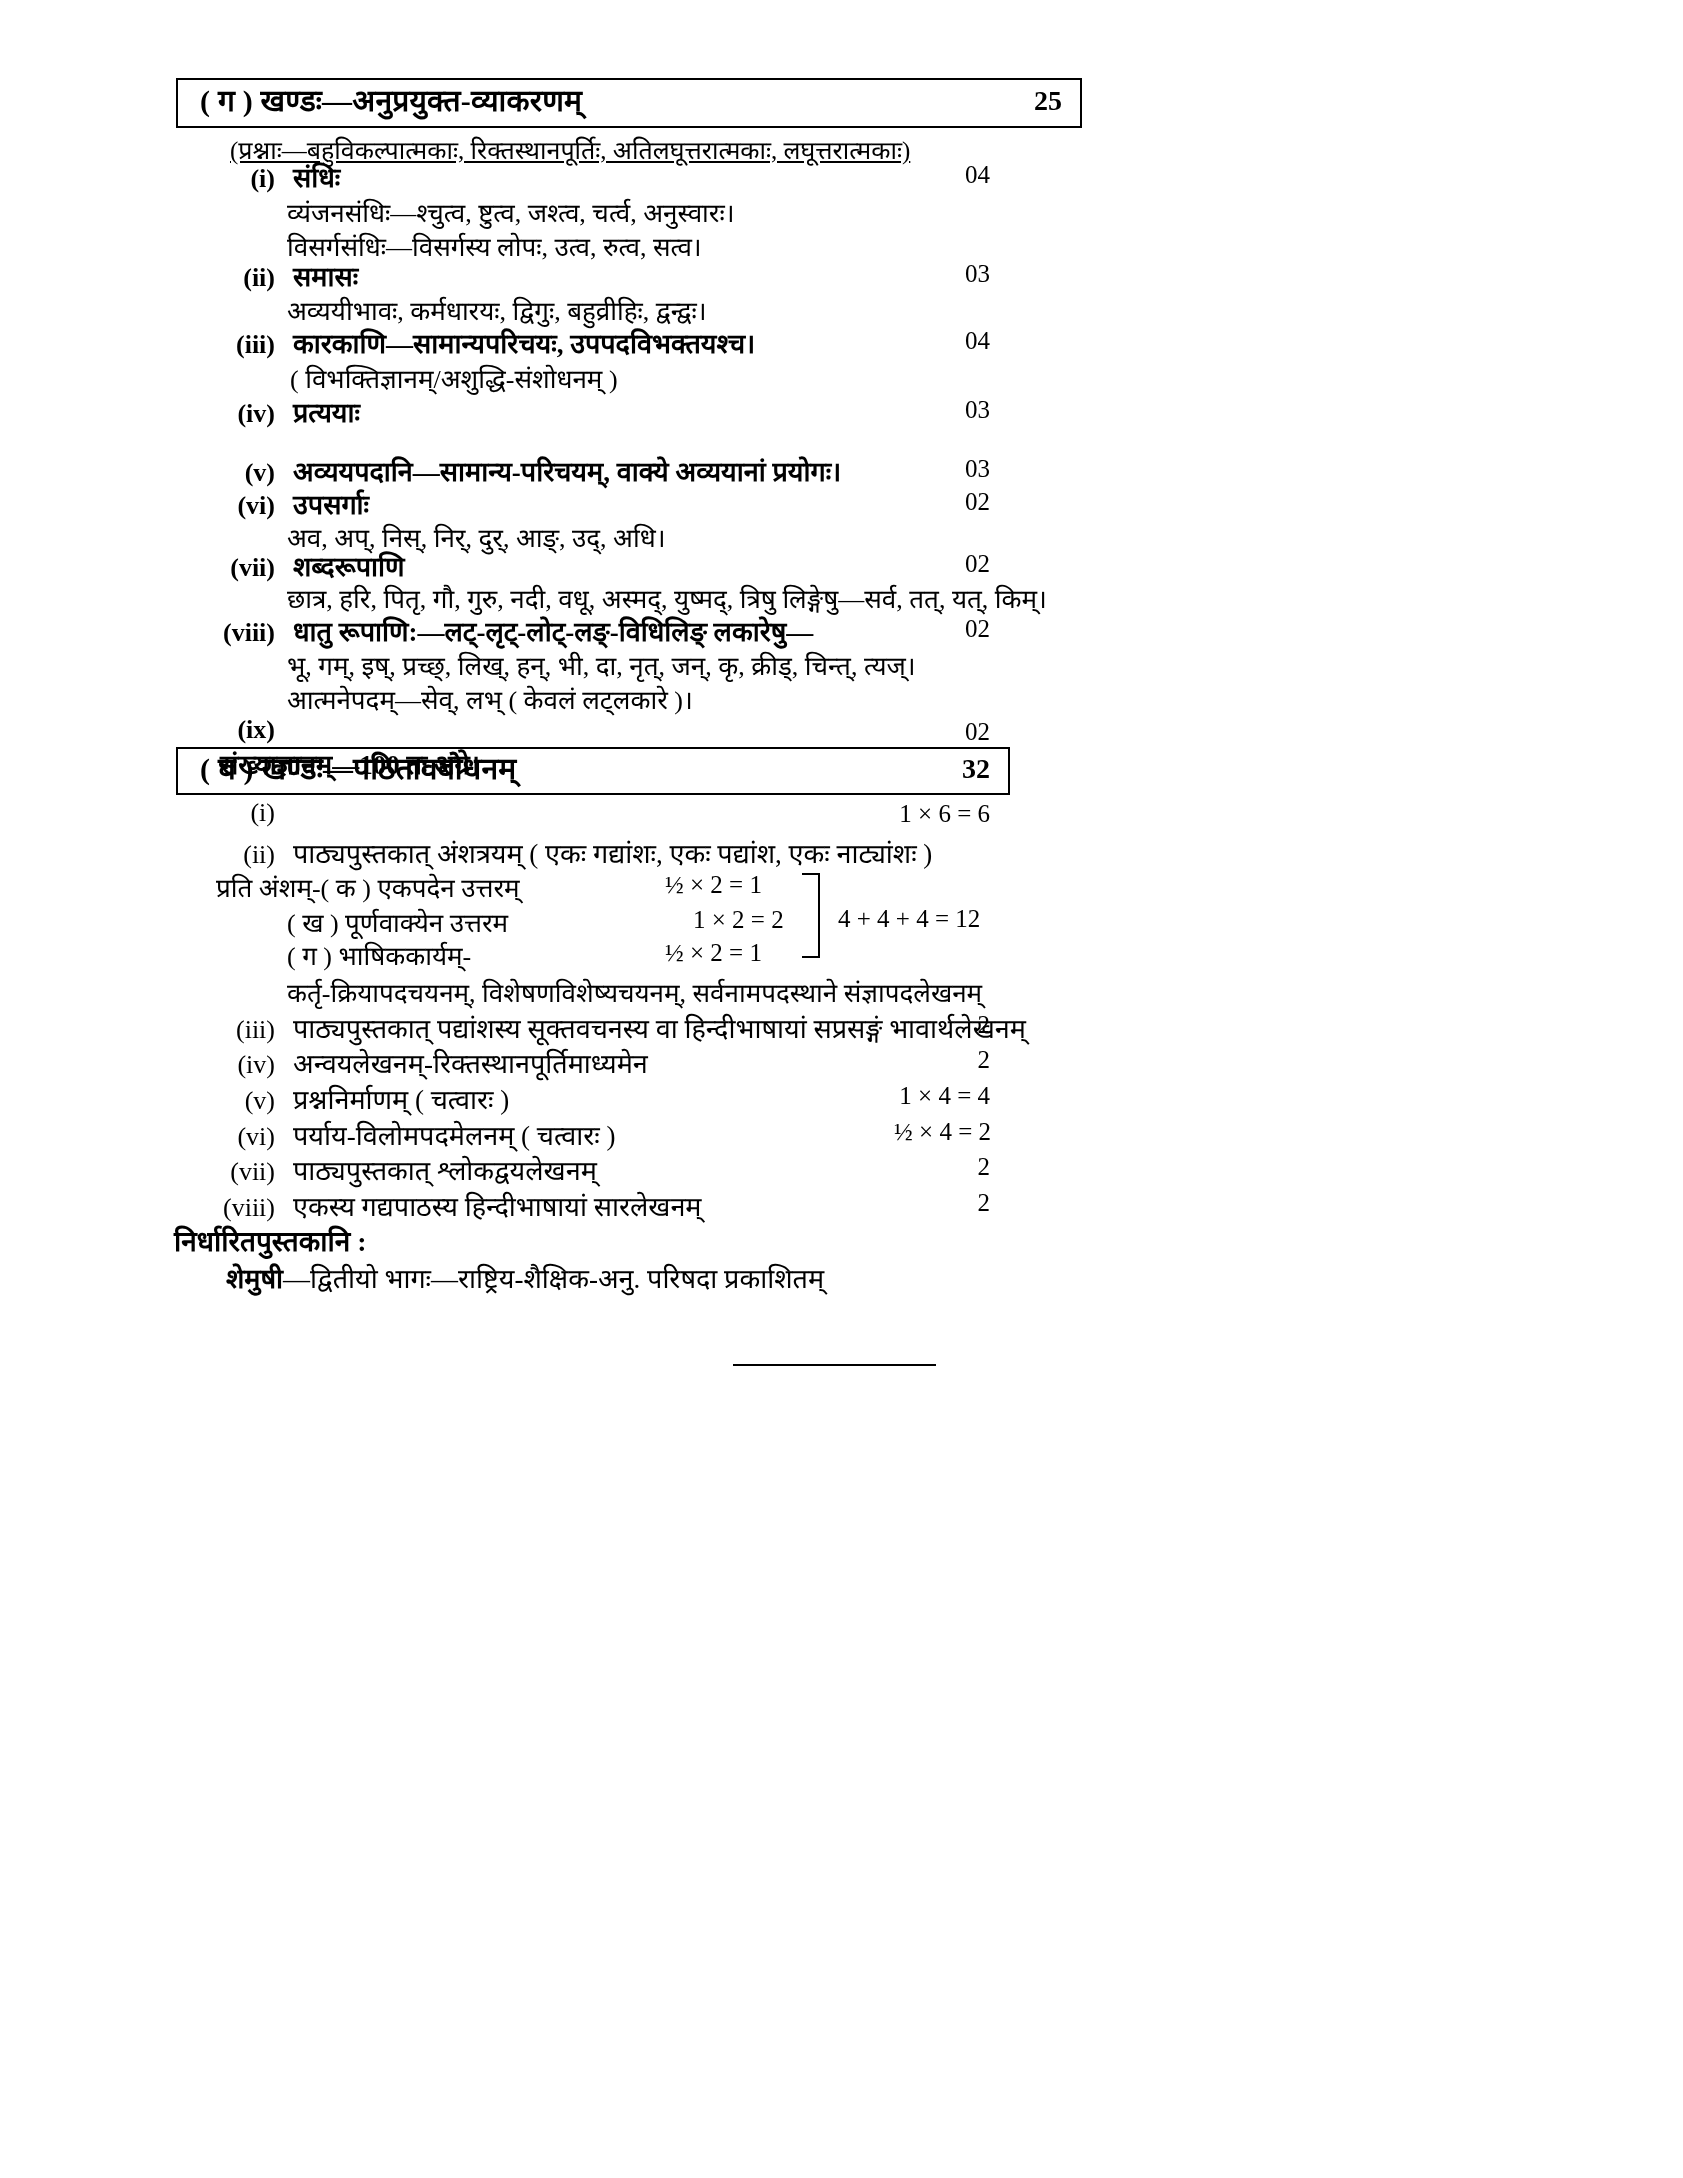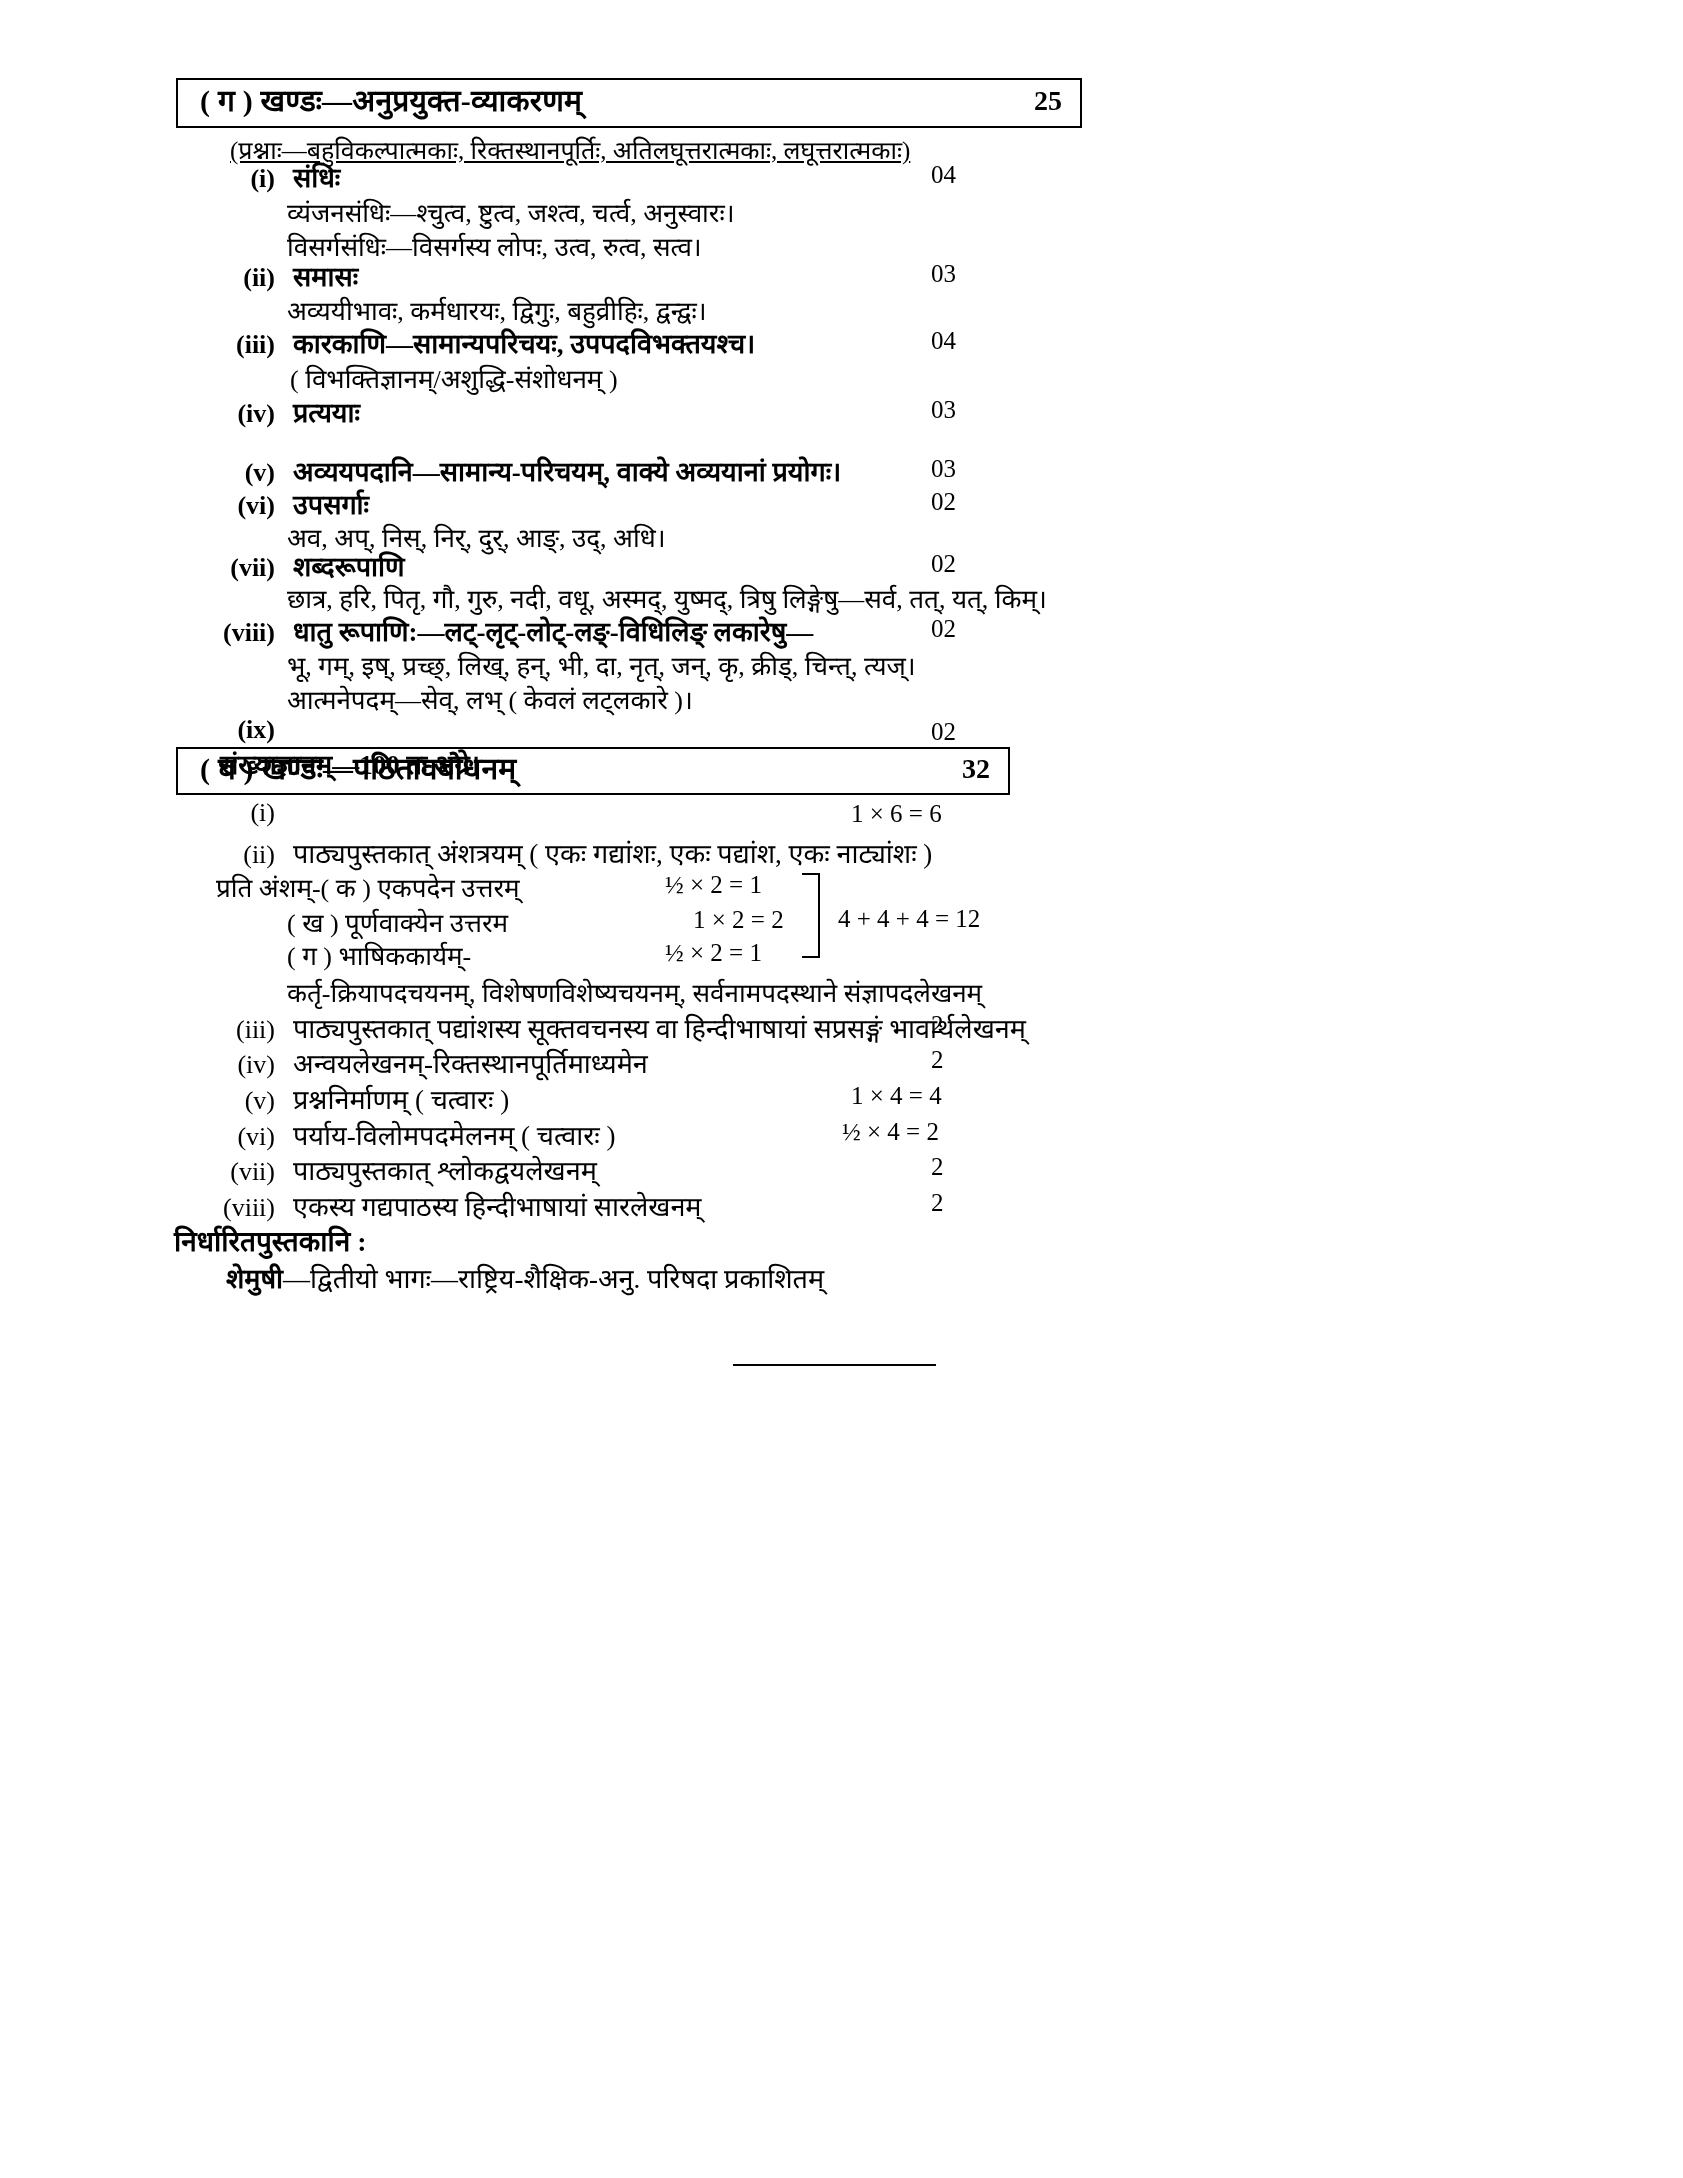--- a/index.html
+++ b/index.html
@@ -71,20 +71,21 @@
     font-size: 27px;
   }
   .sub {
     position: absolute;
     font-size: 26px;
     white-space: nowrap;
   }
   .marks {
     position: absolute;
     font-size: 25px;
+    text-align: right;
     white-space: nowrap;
   }
   .paren-note {
     position: absolute;
     font-size: 25px;
     white-space: nowrap;
   }
   .brace {
     position: absolute;
     border: 2px solid #000;

